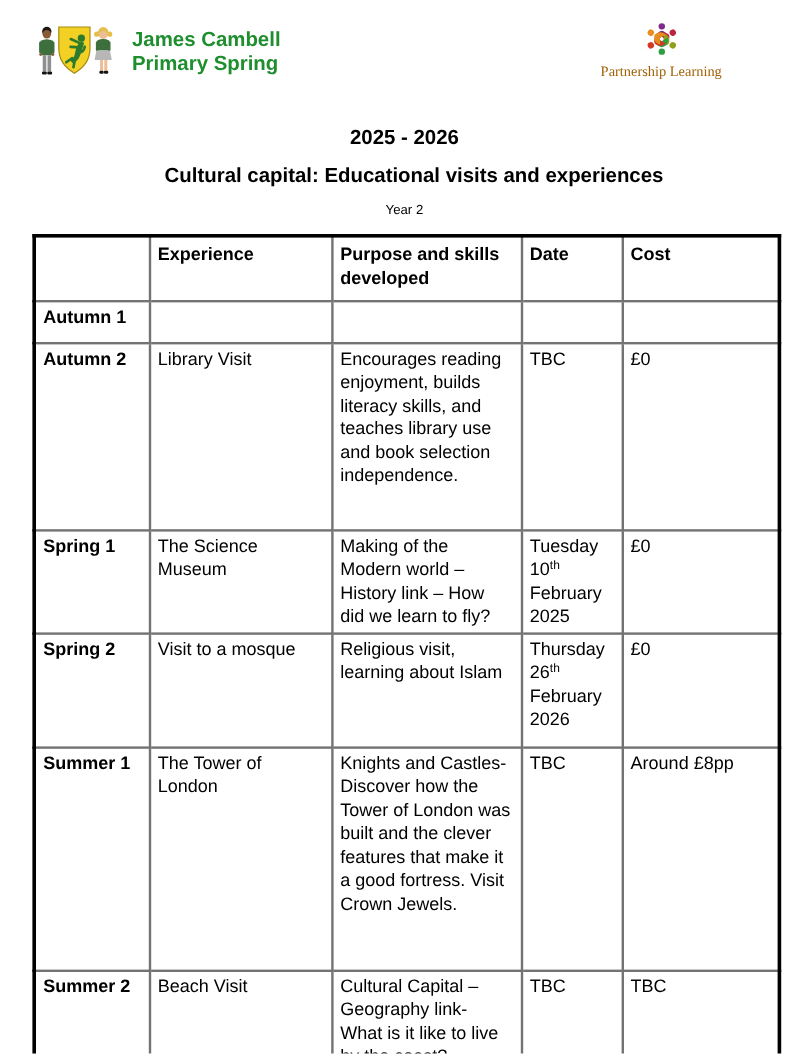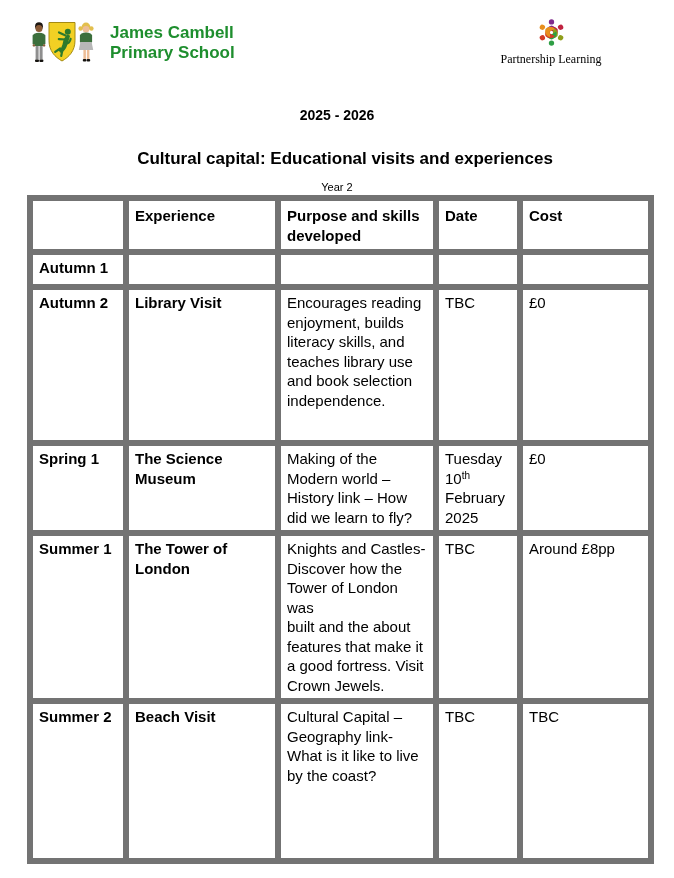--- a/index.html
+++ b/index.html
@@ -28,61 +28,61 @@
     color: var(--school-green, #1e8e2e);
   }
   .partnership-wrap {
     position: absolute; left: 492px; top: 16px; width: 118px;
     display: flex; flex-direction: column; align-items: center;
   }
   .partnership-caption {
     margin-top: 3px;
     font-family: "Liberation Serif", serif;
     font-size: 12px;
-    color: #000000;
+    color: #a16207;
     white-space: nowrap;
   }
 
   
   .title-block {
     position: absolute; top: 104px; left: 0; right: 0;
     text-align: center;
   }
-  .title-year-range   { font-size: 14px; font-weight: bold; line-height: 22px; margin: 0 0 22px 0; }
+  .title-year-range   { font-size: 17px; font-weight: bold; line-height: 22px; margin: 0 0 10px 0; }
   .title-heading      { font-size: 17px; font-weight: bold; line-height: 22px; margin: 0 0 7px 16px; }
   .title-year-group   { font-size: 11px; line-height: 20px; }
 
   
   table.visits {
     position: absolute; left: 27px; top: 195px;
     width: 621px;
     border-collapse: collapse;
     table-layout: fixed;
     border: 3px solid #000;
     font-size: 15px;
     line-height: 19.5px;
   }
   table.visits th, table.visits td {
-    border: 6px solid #737373;
+    border: 2px solid #737373;
     vertical-align: top;
     text-align: left;
     padding: 3px 6px 3px 6px;
     overflow: hidden;
     white-space: pre-line;
   }
   table.visits thead tr { height: 54px; }
   table.visits th { font-weight: bold; padding-top: 5px; }
   table.visits tbody tr:nth-child(1) { height: 35px; }
   table.visits tbody tr:nth-child(2) { height: 156px; }
   table.visits tbody tr:nth-child(3) { height: 71px; }
   table.visits tbody tr:nth-child(4) { height: 95px; }
-  table.visits tbody tr:nth-child(5) { height: 160px; }
+  table.visits tbody tr:nth-child(5) { height: 186px; }
   table.visits tbody tr:nth-child(6) { height: 113px; }
   table.visits td.term { font-weight: bold; }
-  table.visits td.exp  { padding-right: 18px; font-weight: bold; }
+  table.visits td.exp  { padding-right: 18px; }
   table.visits sup { font-size: 10px; line-height: 0; vertical-align: 5px; }
 </style>
 </head>
 <body>
 
 <div class="page">
 
   <div class="school-logo-wrap">
     <svg width="64" height="54" viewBox="0 0 64 52" aria-hidden="true">
 
@@ -125,21 +125,21 @@
         <rect x="59.7" y="17.3" width="2.4" height="8.5" rx="1.2" fill="#3c6f3c"></rect>
         <path d="M50.4 25 h11.2 l1.6 8 h-14.4 Z" fill="#b7b7b7"></path>
         <rect x="53.4" y="33" width="2.5" height="9" fill="#edbd96"></rect>
         <rect x="56.9" y="33" width="2.5" height="9" fill="#edbd96"></rect>
         <rect x="52.8" y="42" width="3.6" height="2.4" rx="1" fill="#15130f"></rect>
         <rect x="56.6" y="42" width="3.6" height="2.4" rx="1" fill="#15130f"></rect>
       </g>
     </svg>
     <div class="school-name">
       <div>James Cambell</div>
-      <div>Primary School</div>
+      <div>Primary Spring</div>
     </div>
   </div>
 
   <div class="partnership-wrap">
     <svg width="33" height="33" viewBox="0 0 36 36" aria-hidden="true">
       <g transform="rotate(0 18 18)">
           <circle class="pl-fig" cx="18" cy="6.5" r="2.9" fill="#7f2a8c"></circle>
           <path class="pl-fig" d="M18 10.4 C13.6 11.6 11.4 15.4 12.9 19.2 L18 15.9 L23.1 19.2 C24.6 15.4 22.4 11.6 18 10.4 Z" fill="#7f2a8c"></path>
         </g>
       <g transform="rotate(60 18 18)">
@@ -217,27 +217,38 @@
 Modern world –
 History link – How
 did we learn to fly?</td>
           <td class="date">Tuesday
 10<sup>th</sup>
 February
 2025</td>
           <td class="cost">£0</td>
         </tr>
         <tr>
+          <td class="term">Spring 2</td>
+          <td class="exp">Visit to a mosque</td>
+          <td class="purpose">Religious visit,
+learning about Islam</td>
+          <td class="date">Thursday
+26<sup>th</sup>
+February
+2026</td>
+          <td class="cost">£0</td>
+        </tr>
+        <tr>
           <td class="term">Summer 1</td>
           <td class="exp">The Tower of
 London</td>
           <td class="purpose">Knights and Castles-
 Discover how the
 Tower of London was
-built and the about
+built and the clever
 features that make it
 a good fortress. Visit
 Crown Jewels.</td>
           <td class="date">TBC</td>
           <td class="cost">Around £8pp</td>
         </tr>
         <tr>
           <td class="term">Summer 2</td>
           <td class="exp">Beach Visit</td>
           <td class="purpose">Cultural Capital –

